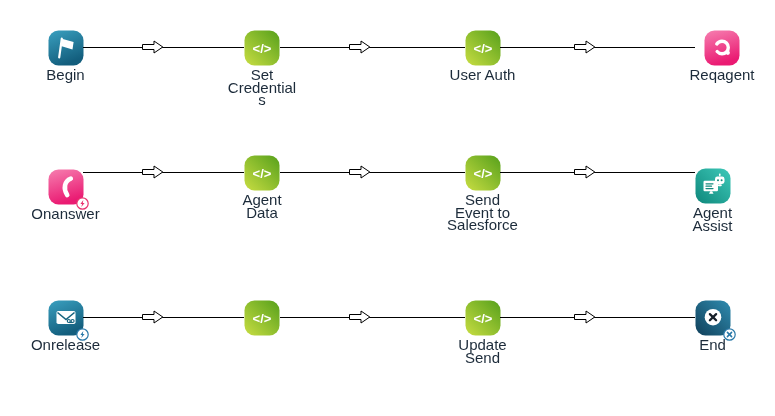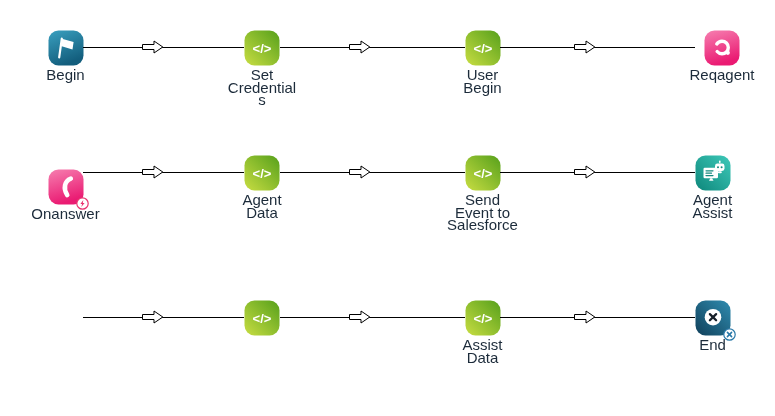--- a/index.html
+++ b/index.html
@@ -70,21 +70,21 @@
     <div class="node-label">Set Credentials</div>
   </div>
 
   <div class="node" style="left:445.5px;top:30px">
     <div class="icon-wrap">
       <svg class="node-icon" width="36" height="36" viewBox="0 0 36 36">
         <rect x="0.5" y="0.5" width="35" height="35" rx="10" fill="url(#grad-green)"></rect>
         <text x="18" y="22.5" text-anchor="middle" font-size="13" font-weight="bold" fill="#ffffff">&lt;/&gt;</text>
       </svg>
     </div>
-    <div class="node-label">User Begin</div>
+    <div class="node-label">User Auth</div>
   </div>
 
   <div class="node" style="left:685px;top:30px">
     <div class="icon-wrap">
       <svg class="node-icon" width="36" height="36" viewBox="0 0 36 36">
         <rect x="0.5" y="0.5" width="35" height="35" rx="10" fill="url(#grad-pink)"></rect>
         <circle cx="18" cy="17.5" r="6.3" fill="none" stroke="#ffffff" stroke-width="3.4" stroke-dasharray="32 8" stroke-dashoffset="17" stroke-linecap="round"></circle>
         <circle cx="23.8" cy="22.8" r="2.1" fill="#ffffff"></circle>
       </svg>
     </div>
@@ -134,21 +134,21 @@
   <div class="node" style="left:445.5px;top:155px">
     <div class="icon-wrap">
       <svg class="node-icon" width="36" height="36" viewBox="0 0 36 36">
         <rect x="0.5" y="0.5" width="35" height="35" rx="10" fill="url(#grad-green)"></rect>
         <text x="18" y="22.5" text-anchor="middle" font-size="13" font-weight="bold" fill="#ffffff">&lt;/&gt;</text>
       </svg>
     </div>
     <div class="node-label">Send Event to Salesforce</div>
   </div>
 
-  <div class="node" style="left:675.5px;top:155px">
+  <div class="node" style="left:675.5px;top:168px">
     <div class="icon-wrap">
       <svg class="node-icon" width="36" height="36" viewBox="0 0 36 36">
         <rect x="0.5" y="0.5" width="35" height="35" rx="10" fill="url(#grad-aqua)"></rect>
         <rect x="8.5" y="12.8" width="14.5" height="10.4" rx="1.2" fill="#ffffff"></rect>
         <g stroke="#15897e" stroke-width="1.2" stroke-linecap="round">
           <line x1="11" y1="15.8" x2="18" y2="15.8"></line>
           <line x1="11" y1="18.2" x2="16.5" y2="18.2"></line>
           <line x1="11" y1="20.6" x2="18" y2="20.6"></line>
         </g>
         <polygon points="14,25.8 18.5,25.8 17.2,23.2 15.3,23.2" fill="#ffffff"></polygon>
@@ -172,38 +172,55 @@
     <svg class="flow-arrow" style="left:69px" width="22" height="14" viewBox="0 0 22 14">
       <polygon points="0.5,4.5 12,4.5 12,1 20.8,7 12,13 12,9.5 0.5,9.5" fill="#ffffff" stroke="#000000" stroke-width="1"></polygon>
     </svg>
   </div>
   <div class="connector" style="left:500px;top:171.5px;width:195px">
     <svg class="flow-arrow" style="left:74px" width="22" height="14" viewBox="0 0 22 14">
       <polygon points="0.5,4.5 12,4.5 12,1 20.8,7 12,13 12,9.5 0.5,9.5" fill="#ffffff" stroke="#000000" stroke-width="1"></polygon>
     </svg>
   </div>
 
+  <div class="node" style="left:28.5px;top:300px">
+    <div class="icon-wrap">
+      <svg class="node-icon" width="36" height="36" viewBox="0 0 36 36">
+        <rect x="0.5" y="0.5" width="35" height="35" rx="10" fill="url(#grad-teal)"></rect>
+        <rect x="8.5" y="11" width="19" height="13" rx="1.8" fill="#ffffff"></rect>
+        <polyline points="9.5,12.5 18,19.5 26.5,12.5" fill="none" stroke="#17647f" stroke-width="1.6"></polyline>
+        <circle cx="20.8" cy="21" r="1.5" fill="none" stroke="#17647f" stroke-width="1.2"></circle>
+        <circle cx="24.6" cy="21" r="1.5" fill="none" stroke="#17647f" stroke-width="1.2"></circle>
+        <line x1="20.8" y1="22.5" x2="24.6" y2="22.5" stroke="#17647f" stroke-width="1.2"></line>
+      </svg>
+      <svg class="badge" viewBox="0 0 13 13">
+        <circle cx="6.5" cy="6.5" r="5.7" fill="#ffffff" stroke="#2878a8" stroke-width="1.2"></circle>
+        <path d="M7.3 2.9 L4.4 7 L6.1 7 L5.3 10.1 L8.6 5.9 L6.8 5.9 Z" fill="#2878a8"></path>
+      </svg>
+    </div>
+    <div class="node-label">Onrelease</div>
+  </div>
 
   <div class="node" style="left:225px;top:300px">
     <div class="icon-wrap">
       <svg class="node-icon" width="36" height="36" viewBox="0 0 36 36">
         <rect x="0.5" y="0.5" width="35" height="35" rx="10" fill="url(#grad-green)"></rect>
         <text x="18" y="22.5" text-anchor="middle" font-size="13" font-weight="bold" fill="#ffffff">&lt;/&gt;</text>
       </svg>
     </div>
   </div>
 
   <div class="node" style="left:445.5px;top:300px">
     <div class="icon-wrap">
       <svg class="node-icon" width="36" height="36" viewBox="0 0 36 36">
         <rect x="0.5" y="0.5" width="35" height="35" rx="10" fill="url(#grad-green)"></rect>
         <text x="18" y="22.5" text-anchor="middle" font-size="13" font-weight="bold" fill="#ffffff">&lt;/&gt;</text>
       </svg>
     </div>
-    <div class="node-label">Assist Data</div>
+    <div class="node-label">Update Send</div>
   </div>
 
   <div class="node" style="left:675.5px;top:300px">
     <div class="icon-wrap">
       <svg class="node-icon" width="36" height="36" viewBox="0 0 36 36">
         <rect x="0.5" y="0.5" width="35" height="35" rx="10" fill="url(#grad-navy)"></rect>
         <circle cx="18" cy="17.2" r="8.3" fill="#ffffff"></circle>
         <g stroke="#17202a" stroke-width="2.3" stroke-linecap="round">
           <line x1="14.9" y1="14.1" x2="21.1" y2="20.3"></line>
           <line x1="21.1" y1="14.1" x2="14.9" y2="20.3"></line>

